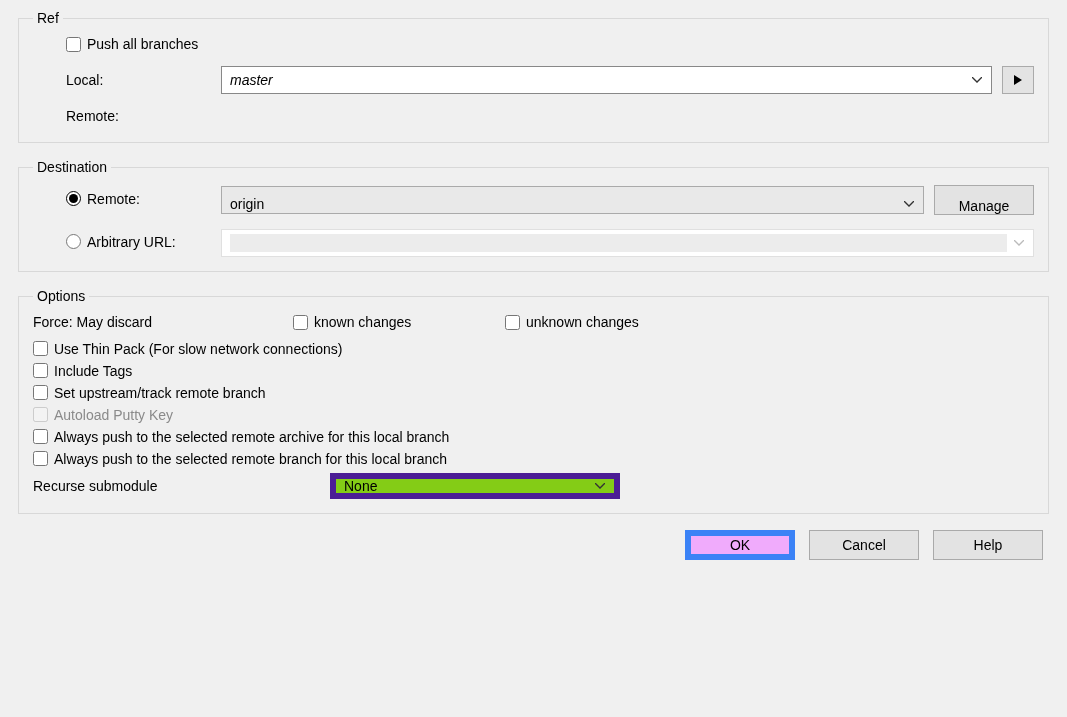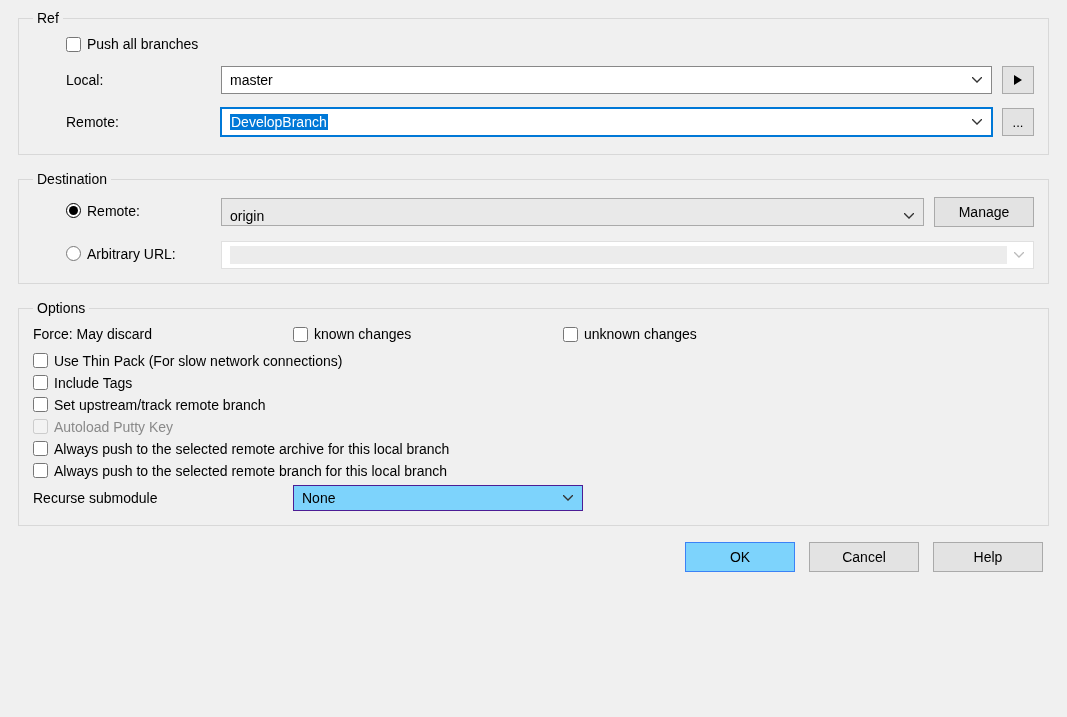--- a/index.html
+++ b/index.html
@@ -66,20 +66,21 @@
     position: relative;
   }
   .combo.focused {
     border: 1px solid #0078d7;
     outline: 1px solid #0078d7;
   }
   .combo-text {
     flex: 1;
     white-space: nowrap;
     overflow: hidden;
+    font-style: italic;
   }
   .combo-text .selected {
     background: #0078d7;
     color: #fff;
     padding: 0 1px;
   }
   .chevron {
     width: 16px;
     text-align: center;
     color: #333;
@@ -95,21 +96,21 @@
     justify-content: center;
     font-size: 13px;
     cursor: default;
   }
   .wide-btn {
     min-width: 100px;
     height: 30px;
     border: 1px solid #aaa;
     background: #e3e3e3;
     display: flex;
-    align-items: center;
+    align-items: flex-end;
     justify-content: center;
     font-size: 14px;
     cursor: default;
     padding: 0 22px;
   }
   .dest-remote-combo {
     flex: 1;
     height: 28px;
     border: 1px solid #aaa;
     background: #e9e9e9;
@@ -135,58 +136,59 @@
   .options-group .opt-row {
     margin-bottom: 6px;
     display: flex;
   }
   .options-group .force-row {
     display: flex;
     align-items: flex-start;
     margin-bottom: 8px;
   }
   .force-label { width: 260px; }
-  .force-check1 { width: 270px; }
+  .force-check1 { width: 212px; }
   .disabled-text { color: #8a8a8a; }
   .recurse-row {
     display: flex;
     align-items: center;
     margin-top: 4px;
   }
   .recurse-row .rlabel { width: 260px; }
   .recurse-combo {
     width: 290px;
     height: 26px;
-    border: 1px solid #4c1d95;
-    background: #7dd3fc;
+    border: 6px solid #4c1d95;
+    background: #84cc16;
     display: flex;
     align-items: center;
     padding: 0 6px 0 8px;
+    margin-left: 37px;
   }
   .button-bar {
     display: flex;
     justify-content: flex-end;
     gap: 14px;
     margin-top: 10px;
     padding-right: 6px;
   }
   .dlg-btn {
     width: 110px;
     height: 30px;
     border: 1px solid #aaa;
     background: #e3e3e3;
     display: flex;
     align-items: center;
     justify-content: center;
     font-size: 14px;
     cursor: default;
   }
   .dlg-btn.primary {
-    border: 1px solid #3b82f6;
-    background: #7dd3fc;
+    border: 6px solid #3b82f6;
+    background: #f0abfc;
   }
 </style>
 </head>
 <body>
 
 <fieldset>
   <legend>Ref</legend>
 
   <div class="row">
     <label>
@@ -209,33 +211,20 @@
       <div class="small-btn">
         <svg width="8" height="10" viewBox="0 0 8 10">
             <path d="M0 0 L8 5 L0 10 Z" fill="#000"></path>
           </svg>
       </div>
     </div>
   </div>
 
   <div class="row" style="margin-bottom:4px;">
     <div class="label-col">Remote:</div>
-    <div class="field-col">
-      <div class="combo focused">
-        <span class="combo-text"><span class="selected">DevelopBranch</span></span>
-        <span class="chevron">
-          <svg width="10" height="6" viewBox="0 0 10 6">
-              <path d="M0 0 L5 5 L10 0" fill="none" stroke="#333" stroke-width="1.3"></path>
-            </svg>
-        </span>
-      </div>
-      <div class="small-btn">
-        <span>...</span>
-      </div>
-    </div>
   </div>
 </fieldset>
 
 <fieldset>
   <legend>Destination</legend>
 
   <div class="row">
     <div class="label-col">
       <label>
         <input type="radio" name="dest" checked="" style="">

